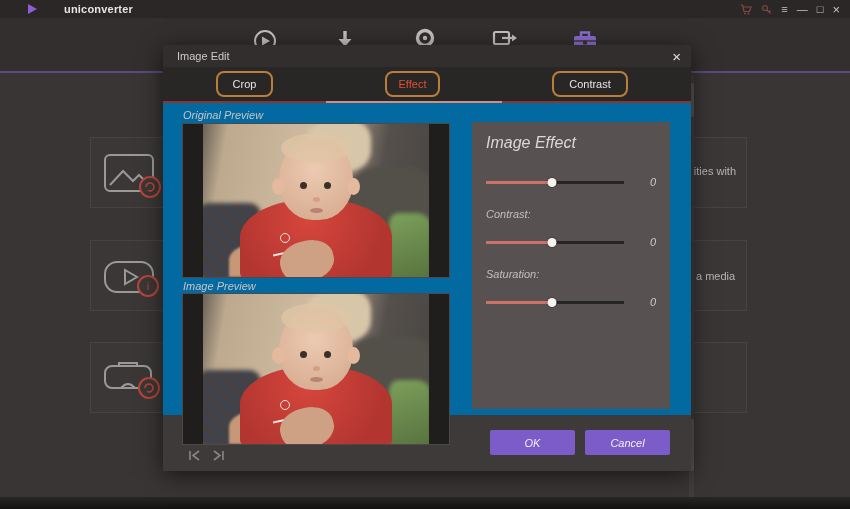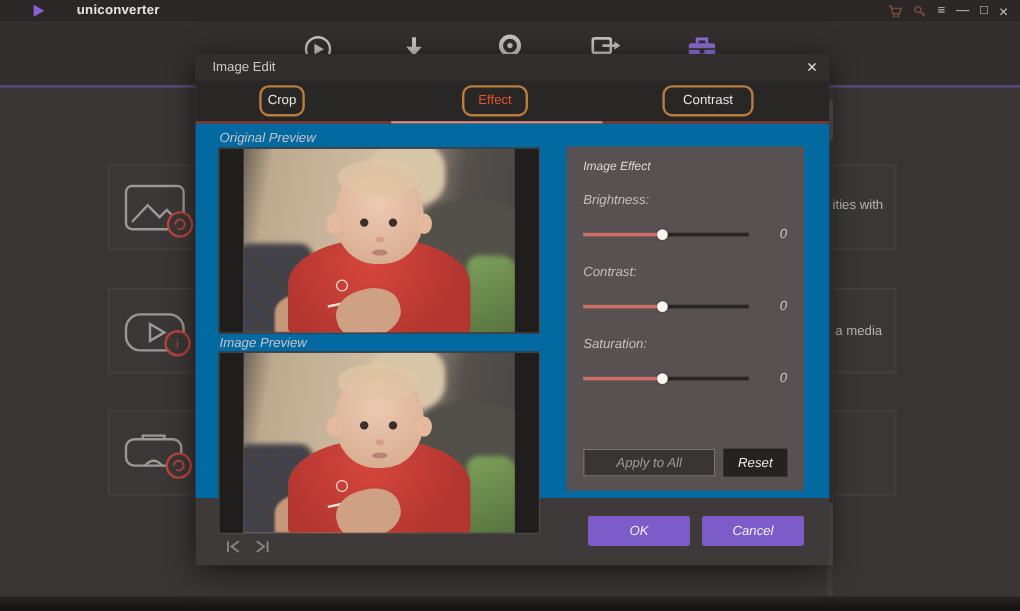--- a/index.html
+++ b/index.html
@@ -33,21 +33,21 @@
 
   
   .dialog{position:absolute;left:163px;top:45px;width:528px;height:426px;background:#3f3a3a;z-index:10;box-shadow:0 4px 22px rgba(0,0,0,.6);}
   .dlg-header{position:relative;height:22px;background:#322e2e;display:flex;align-items:center;}
   .dlg-title{color:#cfcaca;font-size:11px;margin-left:14px;}
   .dlg-close{margin-left:auto;margin-right:10px;color:#e2dede;font-size:15px;line-height:1;cursor:default;}
   .dlg-tabs{position:relative;height:36px;background:#292626;}
   .tab{position:absolute;top:4px;height:26px;border:2px solid #b97e3e;border-radius:8px;background:transparent;
        display:flex;align-items:center;justify-content:center;color:#e8e4e4;font-size:11px;box-sizing:border-box;cursor:default;}
   .tab.active{color:#e0512e;}
-  .tab-crop{left:53px;width:38px;}
+  .tab-crop{left:53px;width:57px;}
   .tab-effect{left:222px;width:55px;}
   .tab-watermark{left:389px;width:76px;}
   .dlg-redline{position:absolute;left:0;bottom:0;width:100%;height:2px;background:#8e352b;}
   .dlg-redline .bright{position:absolute;left:163px;top:0;width:176px;height:2px;background:#d48d7f;}
   .dlg-body{position:relative;height:312px;background:#0369a1;font-style:italic;}
 
   .preview-label{position:absolute;left:20px;color:#c9c4c4;font-size:11px;}
   .preview-box{position:absolute;left:19px;width:268px;background:#201d1d;border:1px solid #4e4949;box-sizing:border-box;
                display:flex;align-items:center;justify-content:center;overflow:hidden;}
   .nav-arrows{position:absolute;left:24px;top:346px;display:flex;gap:10px;align-items:center;}
@@ -78,21 +78,21 @@
   .ph-ear-l{left:calc(50% - 44px);top:35%;width:13px;height:17px;border-radius:50%;background:#e4b99e;}
   .ph-ear-r{left:calc(50% + 31px);top:35%;width:13px;height:17px;border-radius:50%;background:#e4b99e;}
   .ph-eye-l{left:calc(50% - 16px);top:38%;width:7px;height:7px;border-radius:50%;background:#3c2f28;}
   .ph-eye-r{left:calc(50% + 8px);top:38%;width:7px;height:7px;border-radius:50%;background:#3c2f28;}
   .ph-nose{left:calc(50% - 3px);top:48%;width:7px;height:5px;border-radius:50%;background:#d69f84;}
   .ph-mouth{left:calc(50% - 6px);top:55%;width:13px;height:5px;border-radius:50%;background:#b98273;}
 
   
   .effect-panel{position:absolute;left:309px;top:19px;width:198px;height:287px;background:#575151;box-sizing:border-box;
                 padding:12px 14px;display:flex;flex-direction:column;}
-  .ep-title{color:#dcd8d8;font-size:10px;margin-bottom:8px;}
+  .ep-title{color:#dcd8d8;font-size:16px;margin-bottom:8px;}
   .ep-label{color:#c4bfbf;font-size:11px;margin-top:8px;}
   .slider-row{display:flex;align-items:center;margin-top:16px;margin-bottom:12px;}
   .track{position:relative;width:138px;height:3px;cursor:default;}
   .track .fill{position:absolute;left:0;top:0;width:48%;height:3px;background:#cd7168;}
   .track .rest{position:absolute;left:48%;top:0;right:0;height:3px;background:#272424;}
   .track .thumb{position:absolute;left:48%;top:-3px;width:9px;height:9px;border-radius:50%;background:#f7f3ee;transform:translateX(-50%);box-shadow:0 0 2px rgba(0,0,0,.5);}
   .slider-value{margin-left:auto;color:#cfcaca;font-size:11px;}
   .ep-buttons{margin-top:auto;display:flex;justify-content:flex-end;gap:7px;}
   .btn-apply{width:114px;height:21px;background:#3a3535;border:1px solid #7a7373;color:#a19b9b;font-size:11px;
              display:flex;align-items:center;justify-content:center;cursor:default;}
@@ -291,21 +291,20 @@
         <span class="nav-btn">
           <svg width="13" height="11" viewBox="0 0 13 11">
               <path d="M11 1 v9 M2 1 L8 5.5 L2 10" fill="none" stroke="#8a8585" stroke-width="1.6"></path>
             </svg>
         </span>
       </div>
 
       <div class="effect-panel">
         <div class="ep-title">Image Effect</div>
 
-        <div class="ep-label">Brightness:</div>
         <div class="slider-row">
           <div class="track">
             <div class="fill"></div>
               <div class="rest"></div>
             <div class="thumb"></div>
           </div>
           <span class="slider-value">0</span>
         </div>
 
         <div class="ep-label">Contrast:</div>
@@ -321,24 +320,20 @@
         <div class="ep-label">Saturation:</div>
         <div class="slider-row">
           <div class="track">
             <div class="fill"></div>
               <div class="rest"></div>
             <div class="thumb"></div>
           </div>
           <span class="slider-value">0</span>
         </div>
 
-        <div class="ep-buttons">
-          <div class="btn-apply">Apply to All</div>
-          <div class="btn-reset">Reset</div>
-        </div>
       </div>
 
       <div class="dlg-actions">
         <div class="btn-purple">OK</div>
         <div class="btn-purple">Cancel</div>
       </div>
 
     </div>
   </div>
 

